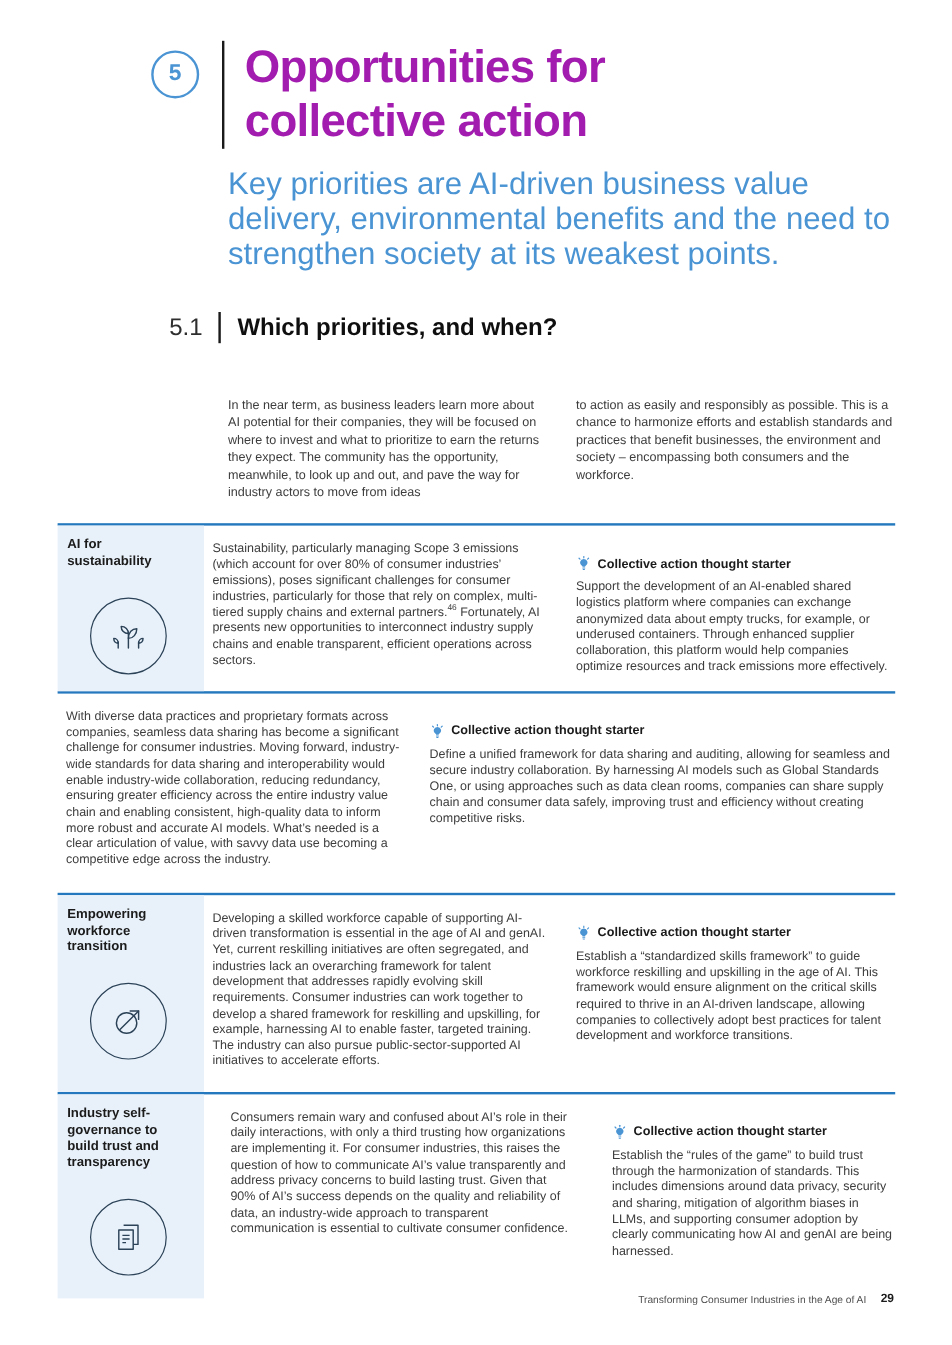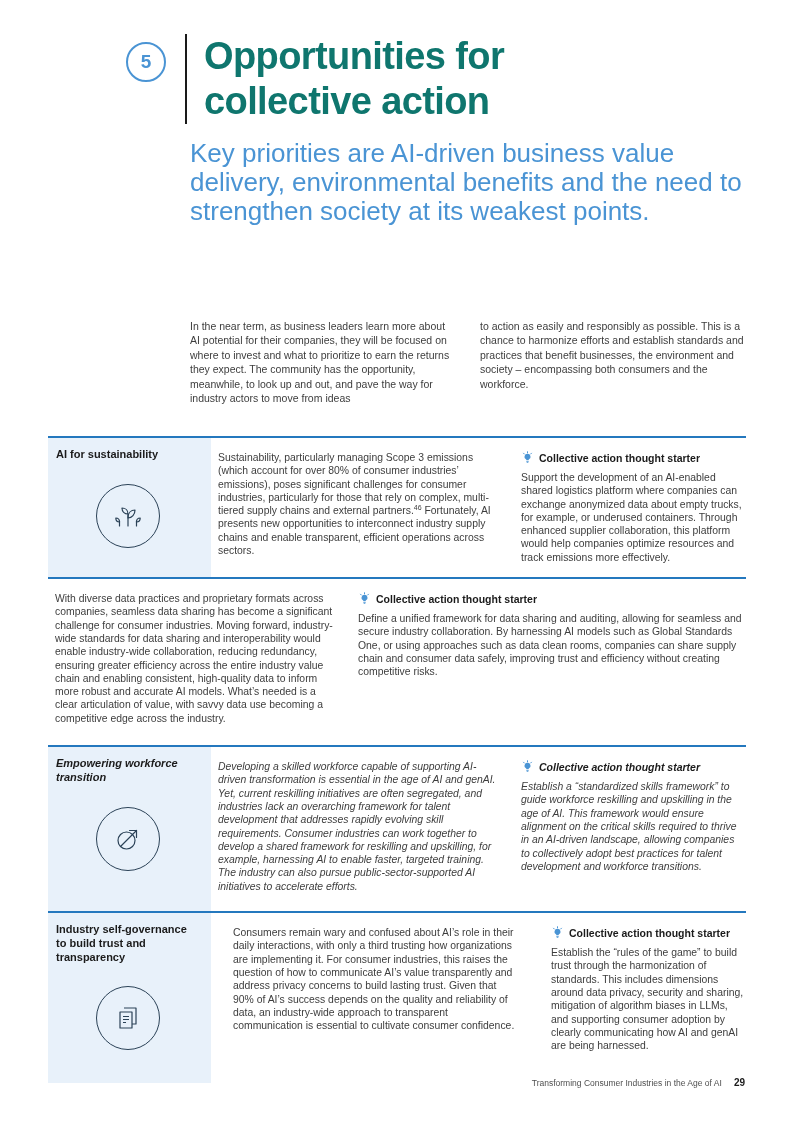--- a/index.html
+++ b/index.html
@@ -4,50 +4,50 @@
 <style>
   html,body{margin:0;padding:0;}
   body{background:#ffffff;font-family:"Liberation Sans",sans-serif;-webkit-font-smoothing:antialiased;}
   .page{position:relative;width:793px;height:1121px;background:#ffffff;overflow:hidden;}
 
   
   .chapter{position:absolute;top:34px;left:126px;display:flex;align-items:stretch;}
   .chapter-circle{width:36px;height:36px;border:2.5px solid #4a94d4;border-radius:50%;color:#4a94d4;
     font-size:19px;font-weight:bold;display:flex;align-items:center;justify-content:center;margin-top:8px;flex:0 0 auto;}
   .chapter-divider{width:2px;background:#1a1a1a;margin-left:19px;margin-right:17px;}
-  .chapter-title{font-size:38px;line-height:45px;font-weight:bold;color:#0f766e;letter-spacing:-0.6px;width:360px;}
+  .chapter-title{font-size:38px;line-height:45px;font-weight:bold;color:#a21caf;letter-spacing:-0.6px;width:360px;}
 
   .subtitle{position:absolute;top:139px;left:190px;width:558px;font-size:26px;line-height:29px;color:#4a94d4;}
 
   
   .sec-head{position:absolute;top:260px;left:141px;display:flex;align-items:center;}
   .sec-num{font-size:20px;color:#2e2e2e;}
   .sec-divider{width:2px;height:26px;background:#1a1a1a;margin:0 14px 0 13px;}
   .sec-title{font-size:20px;font-weight:bold;color:#0f0f0f;}
 
   
-  .intro{position:absolute;top:319px;left:190px;width:557px;display:flex;gap:24px;}
+  .intro{position:absolute;top:331px;left:190px;width:557px;display:flex;gap:24px;}
   .intro p{width:266px;font-size:10.5px;line-height:14.4px;color:#3d3d3d;margin:0;}
 
   
   .table{position:absolute;top:436px;left:48px;width:698px;}
   .t-row{display:flex;border-top:2px solid #2478be;}
   .t-row.r1{min-height:136px;}
   .t-row.r2{min-height:166px;}
-  .t-row.r3{min-height:164px;font-style:italic;}
+  .t-row.r3{min-height:164px;}
   .t-row.r4{min-height:170px;gap:15px;}
-  .t-label-cell{width:163px;background:#e8f1fa;padding:10px 12px 14px 8px;box-sizing:border-box;flex:0 0 auto;}
+  .t-label-cell{width:122px;background:#e8f1fa;padding:10px 12px 14px 8px;box-sizing:border-box;flex:0 0 auto;}
   .t-label{font-size:11px;line-height:13.8px;font-weight:bold;color:#1b1b1b;}
   .t-icon{width:62px;height:62px;border:1.4px solid #2b4257;border-radius:50%;margin:22px auto 0;
     display:flex;align-items:center;justify-content:center;}
   .t-icon svg{display:block;}
   .t-body{width:302px;box-sizing:border-box;padding:13px 13px 13px 7px;flex:0 0 auto;}
   .t-body p{margin:0;font-size:10.4px;line-height:13.3px;color:#3d3d3d;}
   .t-body sup{font-size:7px;line-height:0;}
-  .t-starter{flex:1;box-sizing:border-box;padding:13px 2px 13px 8px;}
+  .t-starter{flex:1;box-sizing:border-box;padding:13px 2px 13px 8px;margin-top:12px;}
   .starter-head{display:flex;align-items:center;gap:5px;margin-bottom:7px;}
   .starter-head .head-label{font-size:10.5px;font-weight:bold;color:#1b1b1b;}
   .bulb{display:flex;flex:0 0 auto;}
   .t-starter p{margin:0;font-size:10.4px;line-height:13.3px;color:#3d3d3d;}
 
   
   .footer{position:absolute;top:1077px;right:48px;display:flex;align-items:center;gap:12px;}
   .footer-text{font-size:8.5px;color:#4f4f4f;}
   .footer-page{font-size:10px;font-weight:bold;color:#1b1b1b;}
 </style>
@@ -57,20 +57,25 @@
 <div class="page">
 
   <div class="chapter">
     <div class="chapter-circle">5</div>
     <div class="chapter-divider"></div>
     <h1 class="chapter-title" style="margin:0;">Opportunities for collective action</h1>
   </div>
 
   <div class="subtitle">Key priorities are AI-driven business value delivery, environmental benefits and the need to strengthen society at its weakest points.</div>
 
+  <div class="sec-head">
+    <span class="sec-num">5.1</span>
+    <span class="sec-divider"></span>
+    <span class="sec-title">Which priorities, and when?</span>
+  </div>
 
   <div class="intro">
     <p>In the near term, as business leaders learn more about AI potential for their companies, they will be focused on where to invest and what to prioritize to earn the returns they expect. The community has the opportunity, meanwhile, to look up and out, and pave the way for industry actors to move from ideas</p>
     <p>to action as easily and responsibly as possible. This is a chance to harmonize efforts and establish standards and practices that benefit businesses, the environment and society – encompassing both consumers and the workforce.</p>
   </div>
 
   <div class="table">
 
     <div class="t-row r1">
       <div class="t-label-cell">

